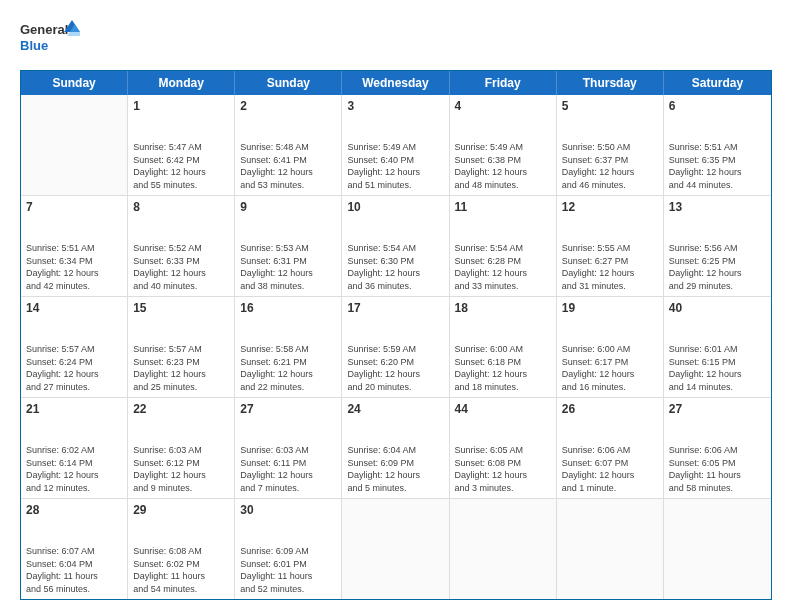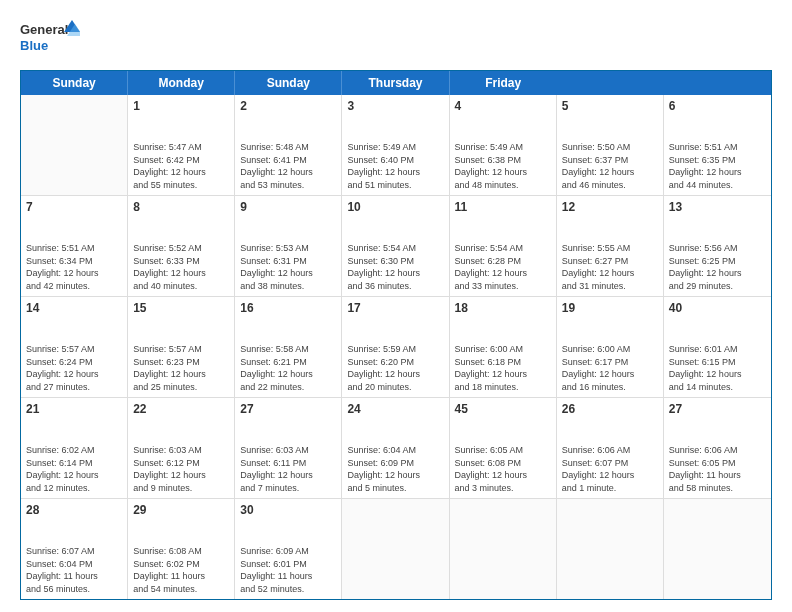--- a/index.html
+++ b/index.html
@@ -122,22 +122,24 @@
       <div class="main-title"></div>
       <div class="subtitle"></div>
     </div>
   </div>
 
   <div class="calendar">
     <div class="cal-header-row">
     <div class="cal-header-cell">Sunday</div>
         <div class="cal-header-cell">Monday</div>
         <div class="cal-header-cell">Sunday</div>
+        <div class="cal-header-cell">Wednesday</div>
+        <div class="cal-header-cell">Friday</div>
         <div class="cal-header-cell">Thursday</div>
-        <div class="cal-header-cell">Friday</div>
+        <div class="cal-header-cell">Saturday</div>
       </div>
     <div class="cal-body">
     <div class="cal-week">
           <div class="cal-cell empty"></div>
           <div class="cal-cell">
             <span class="day-num">1</span>
             <div class="cell-text">Sunrise: 5:47 AM<br>Sunset: 6:42 PM<br>Daylight: 12 hours<br>and 55 minutes.</div>
           </div>
           <div class="cal-cell">
             <span class="day-num">2</span>
@@ -231,21 +233,21 @@
           </div>
           <div class="cal-cell">
             <span class="day-num">27</span>
             <div class="cell-text">Sunrise: 6:03 AM<br>Sunset: 6:11 PM<br>Daylight: 12 hours<br>and 7 minutes.</div>
           </div>
           <div class="cal-cell">
             <span class="day-num">24</span>
             <div class="cell-text">Sunrise: 6:04 AM<br>Sunset: 6:09 PM<br>Daylight: 12 hours<br>and 5 minutes.</div>
           </div>
           <div class="cal-cell">
-            <span class="day-num">45</span>
+            <span class="day-num">44</span>
             <div class="cell-text">Sunrise: 6:05 AM<br>Sunset: 6:08 PM<br>Daylight: 12 hours<br>and 3 minutes.</div>
           </div>
           <div class="cal-cell">
             <span class="day-num">26</span>
             <div class="cell-text">Sunrise: 6:06 AM<br>Sunset: 6:07 PM<br>Daylight: 12 hours<br>and 1 minute.</div>
           </div>
           <div class="cal-cell">
             <span class="day-num">27</span>
             <div class="cell-text">Sunrise: 6:06 AM<br>Sunset: 6:05 PM<br>Daylight: 11 hours<br>and 58 minutes.</div>
           </div>

